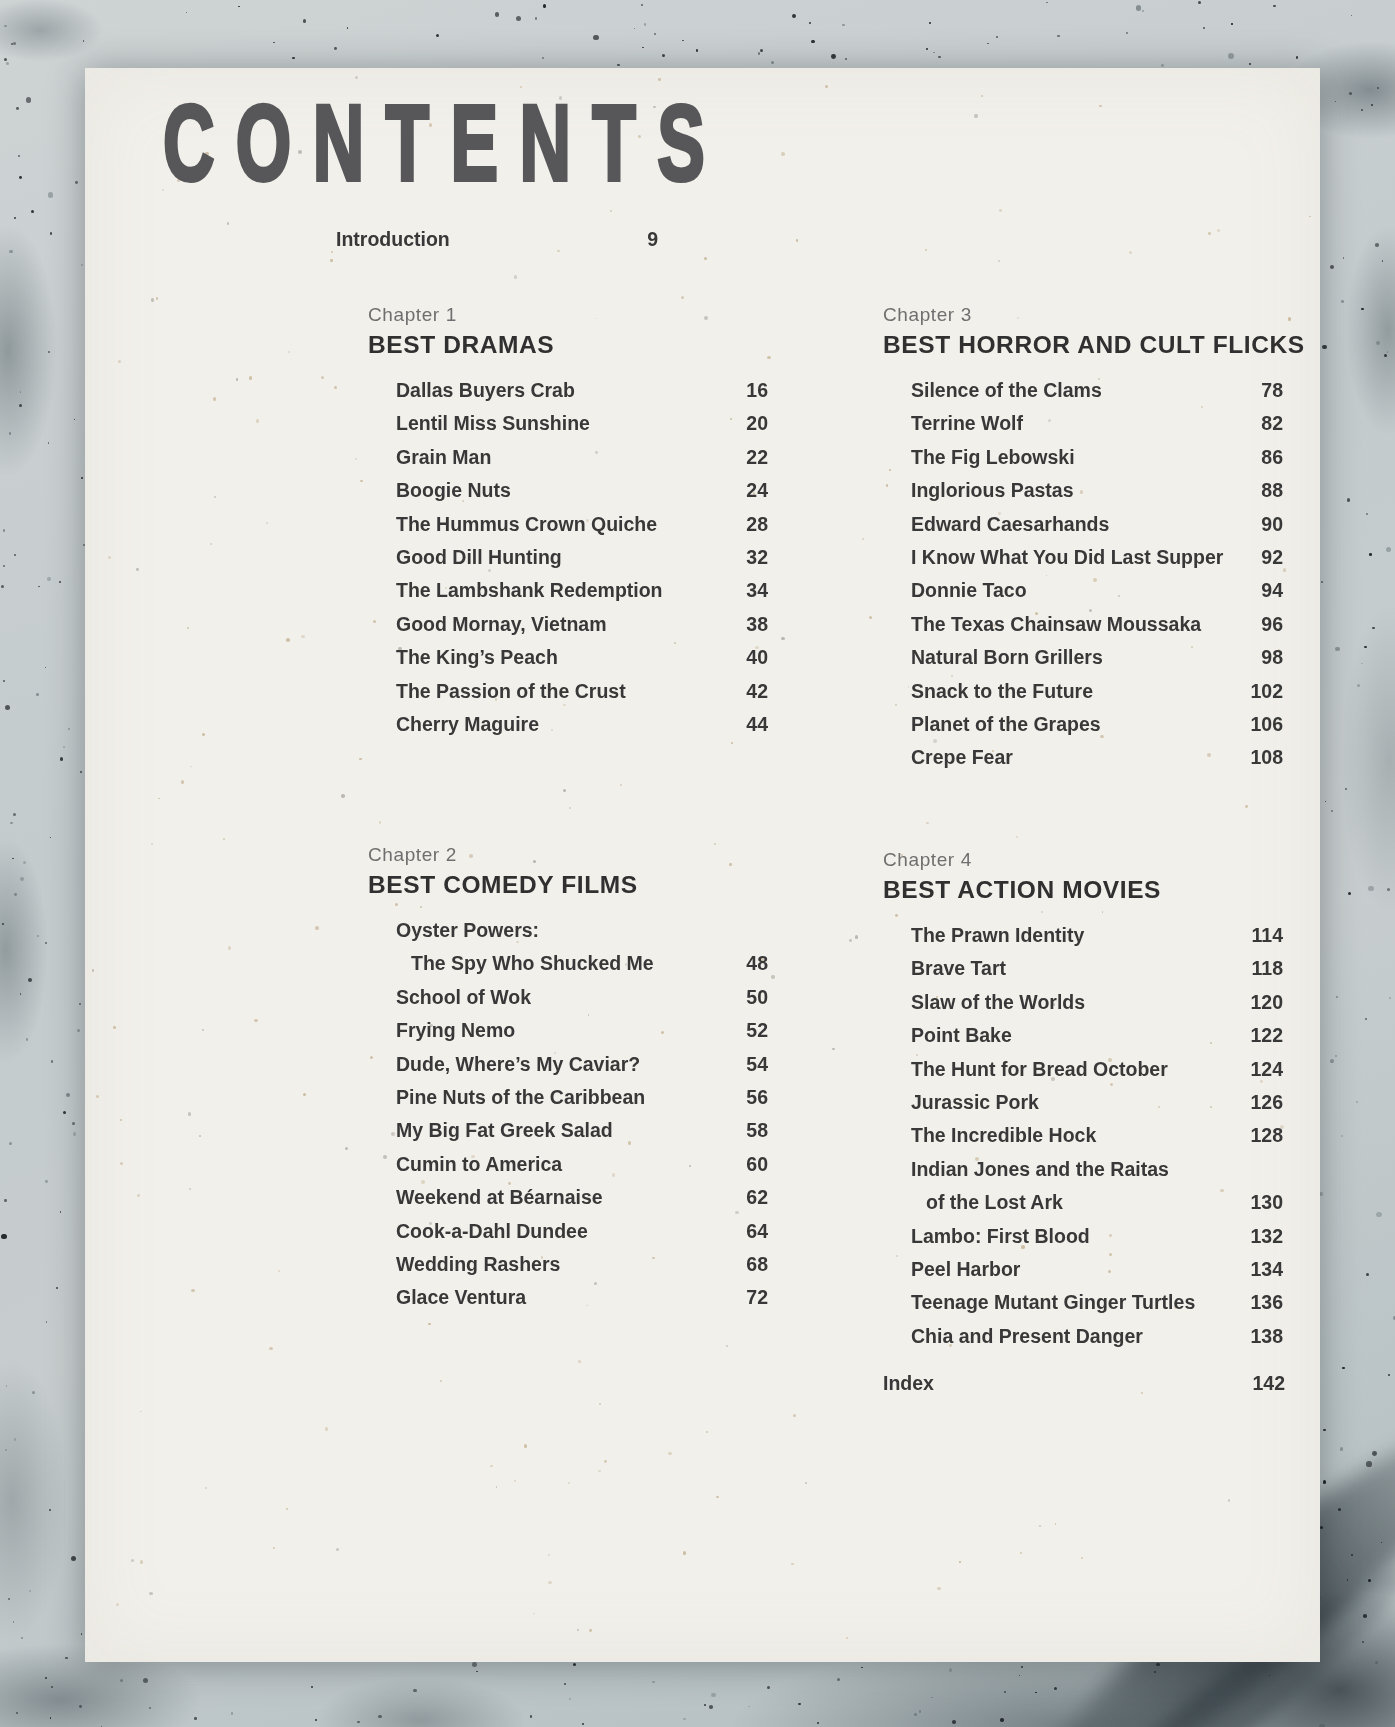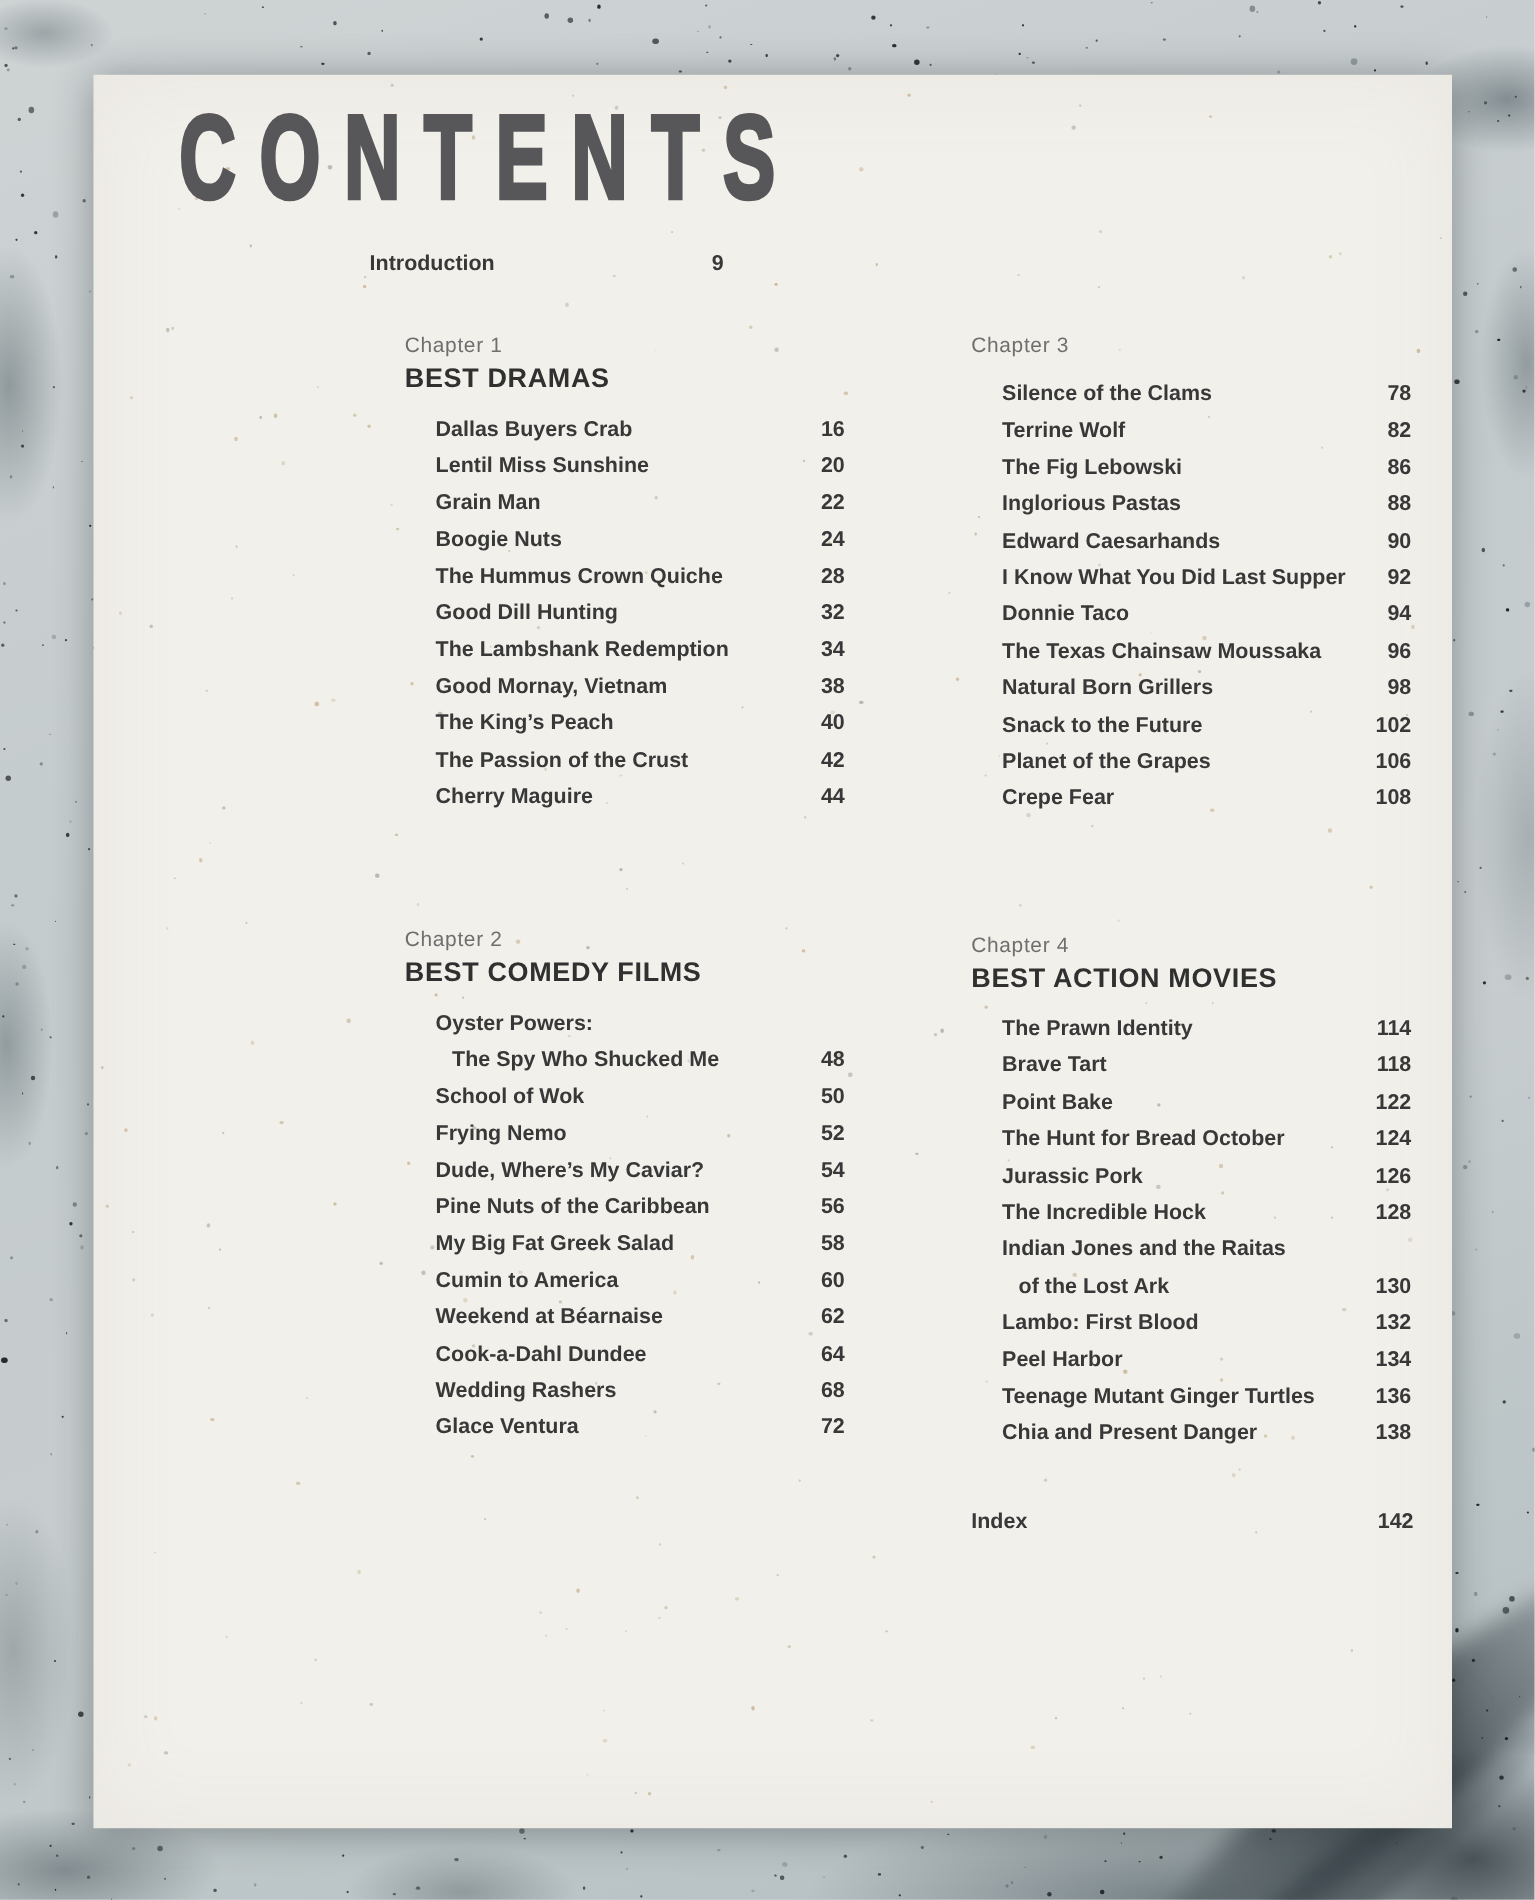--- a/index.html
+++ b/index.html
@@ -748,20 +748,21 @@
         <div class="line">
           <span class="t">Glace Ventura</span>
           <span class="p">72</span>
         </div>
       </div>
     </div>
 </section>
 
 <section class="chapter c2">
   <div class="kicker">Chapter 3</div>
+  <h2 class="chtitle">BEST HORROR AND CULT FLICKS</h2>
   <div class="entries">
       <div class="entry">
         <div class="line">
           <span class="t">Silence of the Clams</span>
           <span class="p">78</span>
         </div>
       </div>
       <div class="entry">
         <div class="line">
           <span class="t">Terrine Wolf</span>
@@ -838,20 +839,26 @@
       <div class="entry">
         <div class="line">
           <span class="t">The Prawn Identity</span>
           <span class="p">114</span>
         </div>
       </div>
       <div class="entry">
         <div class="line">
           <span class="t">Brave Tart</span>
           <span class="p">118</span>
+        </div>
+      </div>
+      <div class="entry">
+        <div class="line">
+          <span class="t">Slaw of the Worlds</span>
+          <span class="p">120</span>
         </div>
       </div>
       <div class="entry">
         <div class="line">
           <span class="t">Point Bake</span>
           <span class="p">122</span>
         </div>
       </div>
       <div class="entry">
         <div class="line">

